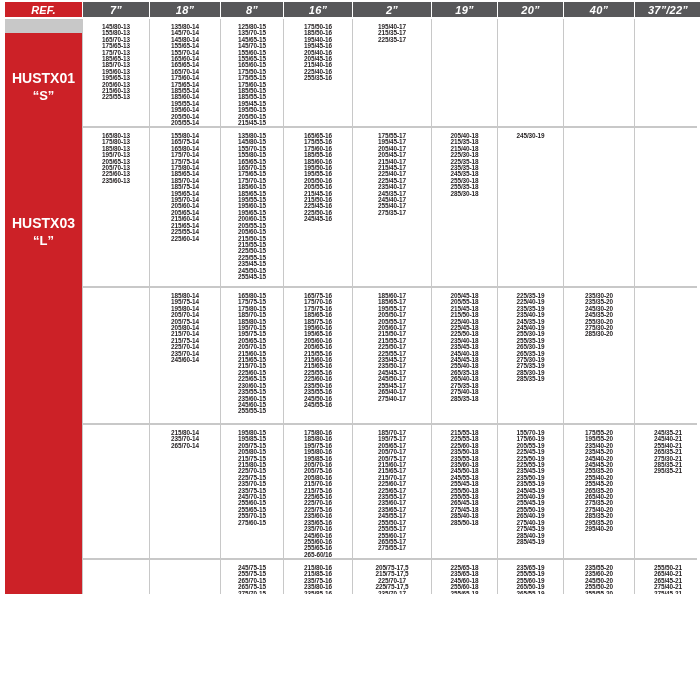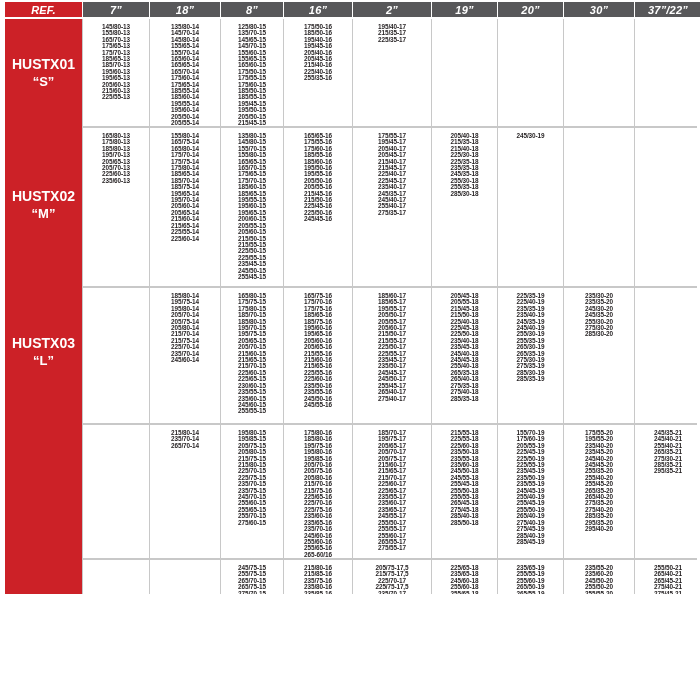--- a/index.html
+++ b/index.html
@@ -18,21 +18,21 @@
   .hdr-ref { background:var(--red,#cc2127); }
   .hdr-col { background:var(--header_gray,#58585a); }
 
   .tbody {
     grid-template-rows:107px 158px 135px 133px 135px;
     row-gap:2px;
     background:var(--grid_line,#c8c8c8);
     border-right:1px solid var(--grid_line,#c8c8c8);
   }
   .refblock { grid-row:1/6; grid-column:1; background:var(--red,#cc2127);
-    display:grid; grid-template-rows:107px 158px 135px 133px 135px; row-gap:0; }
+    display:grid; grid-template-rows:107px 158px 135px 133px 135px; row-gap:13px;margin-top:14px; }
   .reflabel { display:flex; flex-direction:column; align-items:center; justify-content:center;
     color:#fff; font-weight:700; font-size:14px; line-height:17px; text-align:center; }
   .reflabel .sz { font-size:13px; }
 
   .cell { background:#fff; padding-top:5px; text-align:center;
     font-size:6.4px; line-height:6.4px; font-weight:700; letter-spacing:-0.1px;
     color:var(--cell_text,#231f20); white-space:pre-line; overflow:hidden; }
 
   .bottom-bar { height:3px; width:700px; margin-left:-5px; margin-top:0;
     background:var(--bottom_bar,#1b1b1d); }
@@ -44,33 +44,29 @@
 
   <div class="hdr">
     <div class="hdr-cell hdr-ref">REF.</div>
     <div class="hdr-cell hdr-col">7”</div>
     <div class="hdr-cell hdr-col">18”</div>
     <div class="hdr-cell hdr-col">8”</div>
     <div class="hdr-cell hdr-col">16”</div>
     <div class="hdr-cell hdr-col">2”</div>
     <div class="hdr-cell hdr-col">19”</div>
     <div class="hdr-cell hdr-col">20”</div>
-    <div class="hdr-cell hdr-col">30”</div>
+    <div class="hdr-cell hdr-col">40”</div>
     <div class="hdr-cell hdr-col">37”/22”</div>
   </div>
 
   <div class="tbody">
     <div class="refblock">
       <div class="reflabel">
         <span>HUSTX01</span>
         <span class="sz">“S”</span>
-      </div>
-      <div class="reflabel">
-        <span>HUSTX02</span>
-        <span class="sz">“M”</span>
       </div>
       <div class="reflabel">
         <span>HUSTX03</span>
         <span class="sz">“L”</span>
       </div>
     </div>
 
     <div class="cell">145/80-13
 155/80-13
 165/70-13

